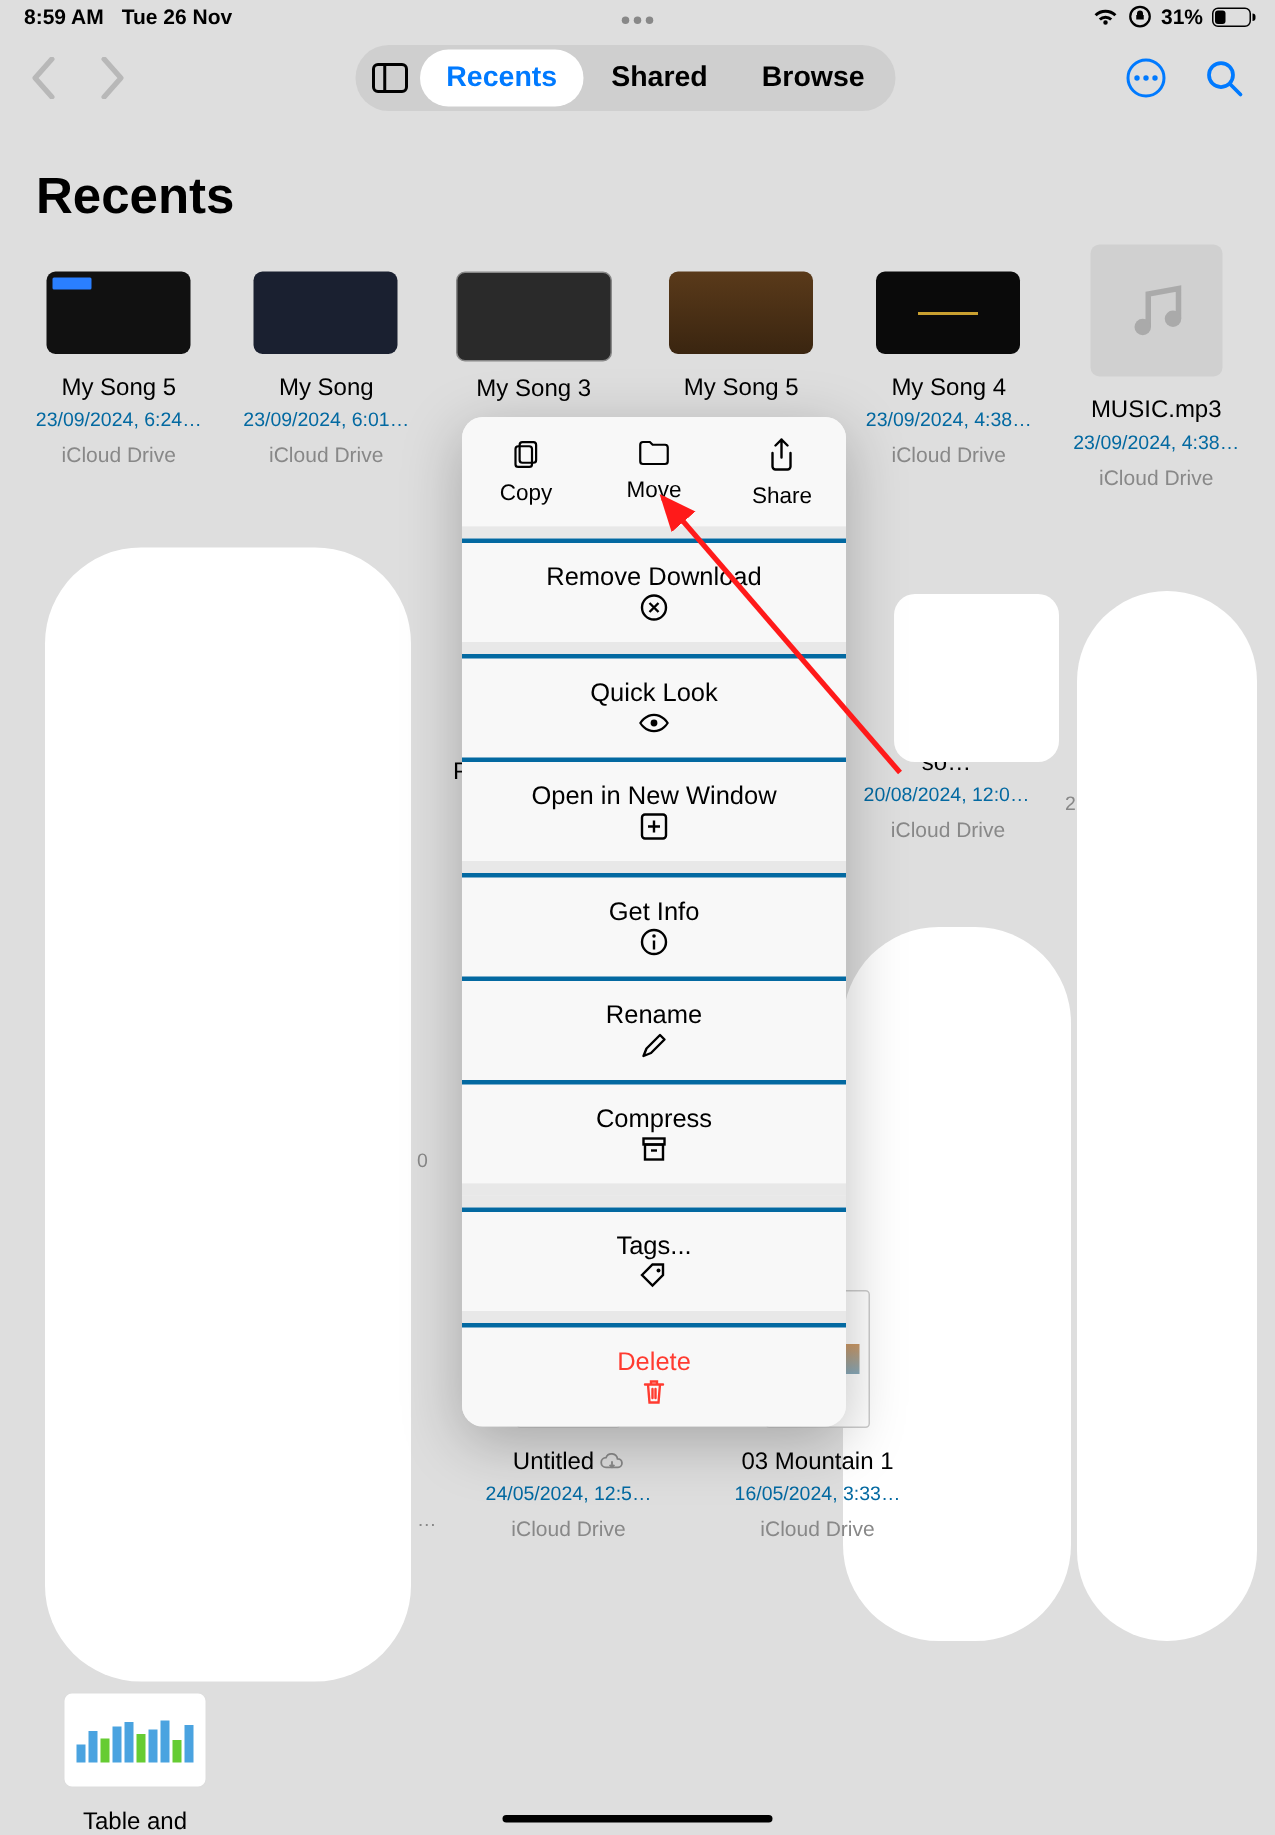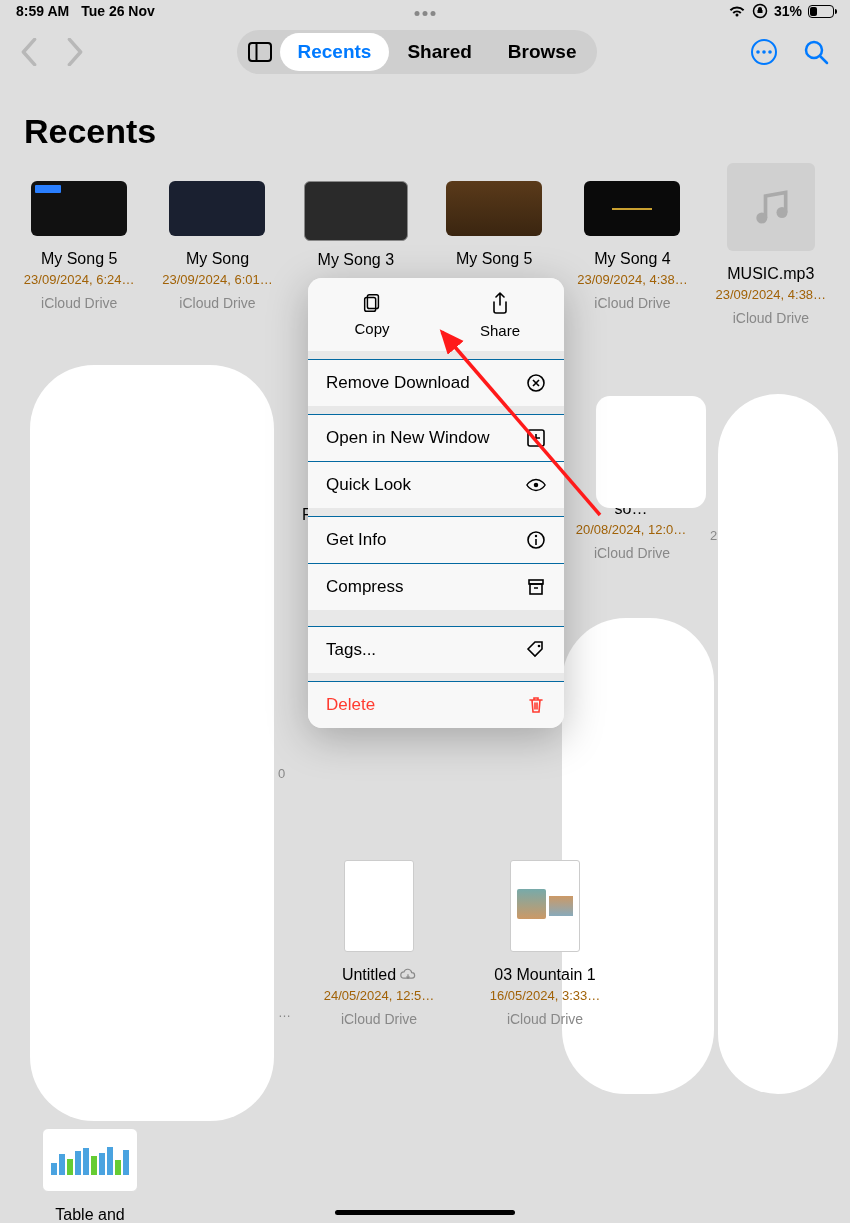--- a/index.html
+++ b/index.html
@@ -50,40 +50,41 @@
   width:96px; height:55px; border-radius:6px;
   background:#1a1a1a; margin-bottom:14px;
   display:flex;align-items:center;justify-content:center;
   position:relative;
 }
 .thumb.music { background:#d0d0d0; width:88px;height:88px; margin-top:-18px;}
 .thumb.doc { background:#fff; width:70px; height:92px; margin-top:-20px; border:1px solid #ccc; border-radius:3px;}
 .thumb.docimg { background:#fff; width:70px; height:92px; margin-top:-20px; border:1px solid #ccc; border-radius:3px; padding:6px;}
 .thumb.chart { background:#fff; width:96px; height:64px; border:1px solid #ddd; padding:4px;}
 .fname { font-size:16px; font-weight:400; color:#000; white-space:nowrap; max-width:130px; overflow:hidden; text-overflow:ellipsis;}
-.fmeta { font-size:13px; color:#a16207; margin-top:4px; white-space:nowrap; max-width:130px; overflow:hidden; text-overflow:ellipsis;}
+.fmeta { font-size:13px; color:#0369a1; margin-top:4px; white-space:nowrap; max-width:130px; overflow:hidden; text-overflow:ellipsis;}
 .floc { font-size:14px; color:#888; margin-top:8px;}
 .context-menu {
   position:absolute; left:308px; top:278px; width:256px;
   background:#f3f3f3; border-radius:14px;
   box-shadow: 0 10px 40px rgba(0,0,0,0.25);
   overflow:hidden;
   font-size:17px;
 }
 .cm-top {
   display:flex; background:#f8f8f8;
 }
 .cm-top-btn {
   flex:1; display:flex; flex-direction:column; align-items:center; gap:6px;
   padding:14px 0 12px; font-size:15px;
 }
 .cm-row {
   display:flex; align-items:center; justify-content:space-between;
   padding: 13px 18px; background:#f8f8f8;
-  border-top:1px solid #0369a1;
+  border-top:3px solid #0369a1;
+  flex-direction:column;
 }
 .cm-group-gap { height:8px; background:#e8e8e8; }
 .cm-row.danger { color:#ff3b30; }
 .cm-row svg { width:20px; height:20px; }
 .arrow-annotation {
   position:absolute; left:430px; top:320px; pointer-events:none;
 }
 .white-blob {
   position:absolute; background:#fff; border-radius:64px;
 }
@@ -298,56 +299,68 @@
 <div class="context-menu">
   <div class="cm-top">
     <div class="cm-top-btn">
       <svg width="22" height="22" viewBox="0 0 24 24">
           <rect x="7" y="3" width="12" height="15" rx="2" fill="none" stroke="#000" stroke-width="1.6"></rect>
           <rect x="4" y="6" width="12" height="15" rx="2" fill="none" stroke="#000" stroke-width="1.6"></rect>
         </svg>
       <span>Copy</span>
     </div>
     <div class="cm-top-btn">
+      <svg width="22" height="20" viewBox="0 0 24 20">
+          <path d="M2 4a2 2 0 012-2h5l2 2h9a2 2 0 012 2v10a2 2 0 01-2 2H4a2 2 0 01-2-2V4z" fill="none" stroke="#000" stroke-width="1.6"></path>
+        </svg>
+      <span>Move</span>
+    </div>
+    <div class="cm-top-btn">
       <svg width="20" height="24" viewBox="0 0 20 24">
           <path d="M10 1v12M6 5l4-4 4 4M4 10v9a2 2 0 002 2h8a2 2 0 002-2v-9" fill="none" stroke="#000" stroke-width="1.6" stroke-linecap="round" stroke-linejoin="round"></path>
         </svg>
       <span>Share</span>
     </div>
   </div>
   <div class="cm-group-gap"></div>
   <div class="cm-row">
     <span>Remove Download</span>
     <svg viewBox="0 0 20 20">
         <circle cx="10" cy="10" r="8" fill="none" stroke="#000" stroke-width="1.6"></circle>
         <path d="M7 7l6 6M13 7l-6 6" stroke="#000" stroke-width="1.6"></path>
       </svg>
   </div>
   <div class="cm-group-gap"></div>
-  <div class="cm-row">
-    <span>Open in New Window</span>
-    <svg viewBox="0 0 20 20">
-        <rect x="2" y="2" width="16" height="16" rx="2" fill="none" stroke="#000" stroke-width="1.6"></rect>
-        <path d="M10 6v8M6 10h8" stroke="#000" stroke-width="1.6"></path>
-      </svg>
-  </div>
   <div class="cm-row">
     <span>Quick Look</span>
     <svg viewBox="0 0 22 14">
         <path d="M1 7s3.5-6 10-6 10 6 10 6-3.5 6-10 6S1 7 1 7z" fill="none" stroke="#000" stroke-width="1.6"></path>
         <circle cx="11" cy="7" r="2.5" fill="#000"></circle>
       </svg>
   </div>
+  <div class="cm-row">
+    <span>Open in New Window</span>
+    <svg viewBox="0 0 20 20">
+        <rect x="2" y="2" width="16" height="16" rx="2" fill="none" stroke="#000" stroke-width="1.6"></rect>
+        <path d="M10 6v8M6 10h8" stroke="#000" stroke-width="1.6"></path>
+      </svg>
+  </div>
   <div class="cm-group-gap"></div>
   <div class="cm-row">
     <span>Get Info</span>
     <svg viewBox="0 0 20 20">
         <circle cx="10" cy="10" r="8" fill="none" stroke="#000" stroke-width="1.6"></circle>
         <circle cx="10" cy="6" r="1.2" fill="#000"></circle>
         <path d="M10 9v6" stroke="#000" stroke-width="1.6"></path>
+      </svg>
+  </div>
+  <div class="cm-row">
+    <span>Rename</span>
+    <svg viewBox="0 0 20 20">
+        <path d="M3 17l2-5L14 3l3 3-9 9-5 2z" fill="none" stroke="#000" stroke-width="1.6" stroke-linejoin="round"></path>
       </svg>
   </div>
   <div class="cm-row">
     <span>Compress</span>
     <svg viewBox="0 0 20 20">
         <rect x="3" y="3" width="14" height="4" fill="none" stroke="#000" stroke-width="1.6"></rect>
         <rect x="4" y="7" width="12" height="10" fill="none" stroke="#000" stroke-width="1.6"></rect>
         <line x1="8" y1="11" x2="12" y2="11" stroke="#000" stroke-width="1.6"></line>
       </svg>
   </div>

